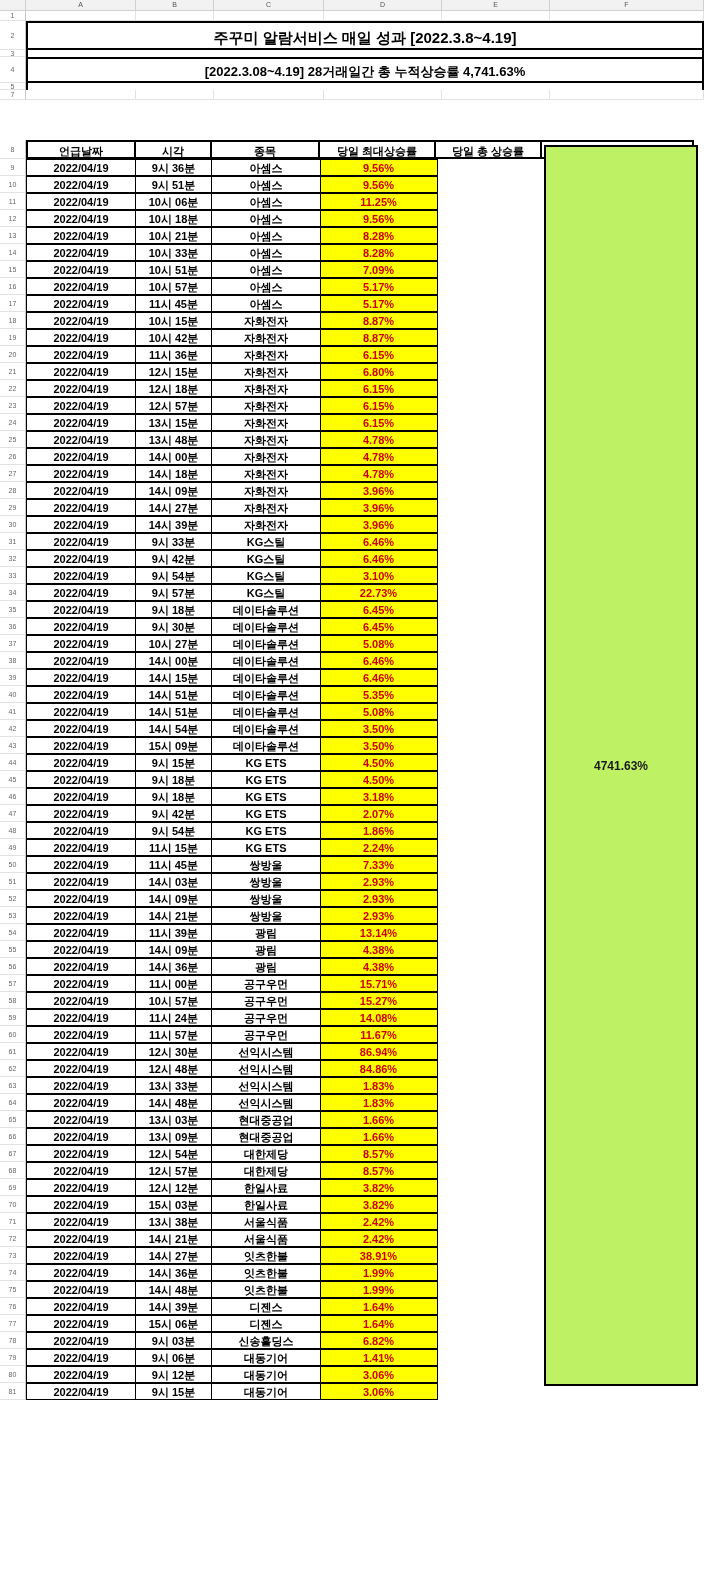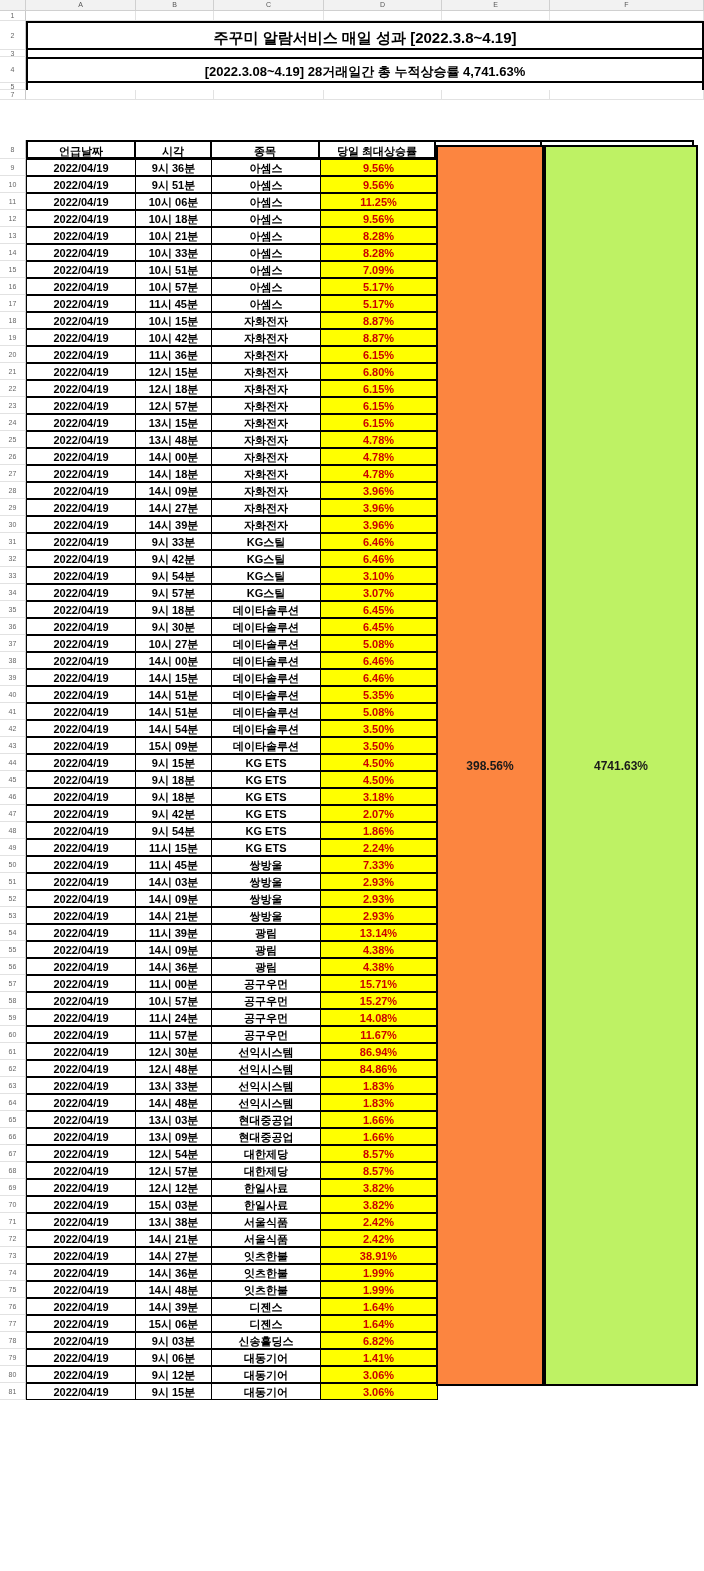--- a/index.html
+++ b/index.html
@@ -449,21 +449,21 @@
         <div class="cell cw-c c-stock">KG스틸</div>
         <div class="cell cw-d c-pct">3.10%</div>
         <div class="cell cw-e c-mergeholder"></div>
         <div class="cell cw-f c-mergeholder"></div>
       </div>
       <div class="row r-data">
         <div class="gutter">34</div>
         <div class="cell cw-a c-date">2022/04/19</div>
         <div class="cell cw-b c-time">9시 57분</div>
         <div class="cell cw-c c-stock">KG스틸</div>
-        <div class="cell cw-d c-pct">3.07%</div>
+        <div class="cell cw-d c-pct">22.73%</div>
         <div class="cell cw-e c-mergeholder"></div>
         <div class="cell cw-f c-mergeholder"></div>
       </div>
       <div class="row r-data">
         <div class="gutter">35</div>
         <div class="cell cw-a c-date">2022/04/19</div>
         <div class="cell cw-b c-time">9시 18분</div>
         <div class="cell cw-c c-stock">데이타솔루션</div>
         <div class="cell cw-d c-pct">6.45%</div>
         <div class="cell cw-e c-mergeholder"></div>
@@ -878,16 +878,15 @@
         <div class="gutter">81</div>
         <div class="cell cw-a c-date">2022/04/19</div>
         <div class="cell cw-b c-time">9시 15분</div>
         <div class="cell cw-c c-stock">대동기어</div>
         <div class="cell cw-d c-pct">3.06%</div>
         <div class="cell cw-e c-mergeholder"></div>
         <div class="cell cw-f c-mergeholder"></div>
       </div>
     </div>
 
-  <div class="merge-block merge-e" id="merge-e" style="left: 436px; width: 108px; top: 145px; height: 1241px;">398.56%</div>
   <div class="merge-block merge-f" id="merge-f" style="left: 544px; width: 154px; top: 145px; height: 1241px;">4741.63%</div>
 
 </div>
 
 </body></html>

